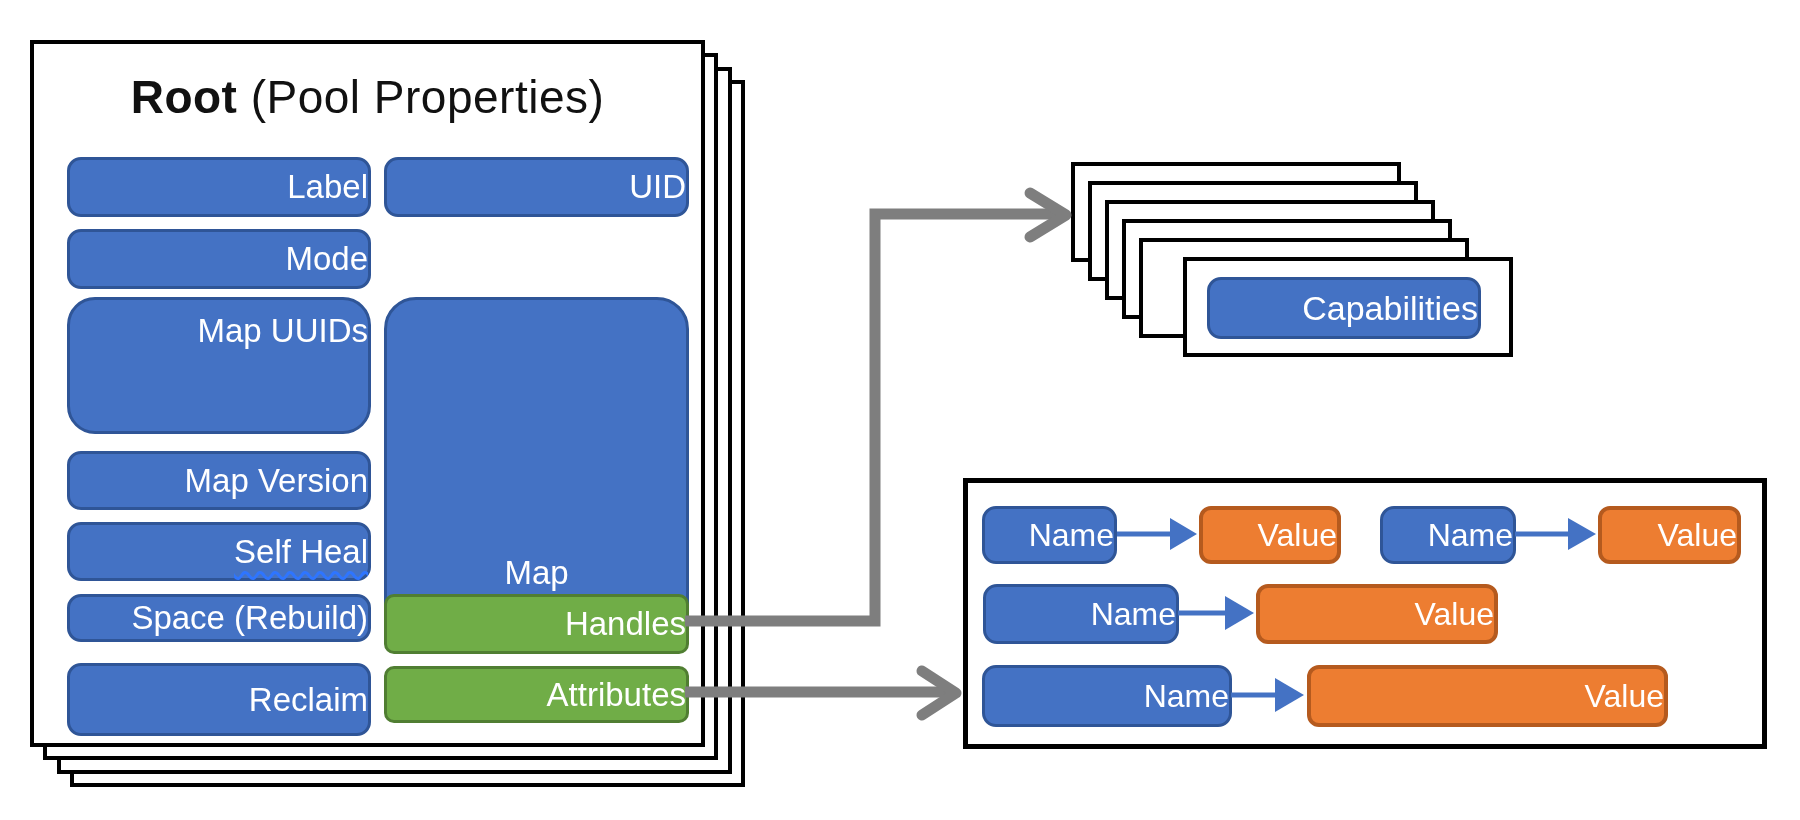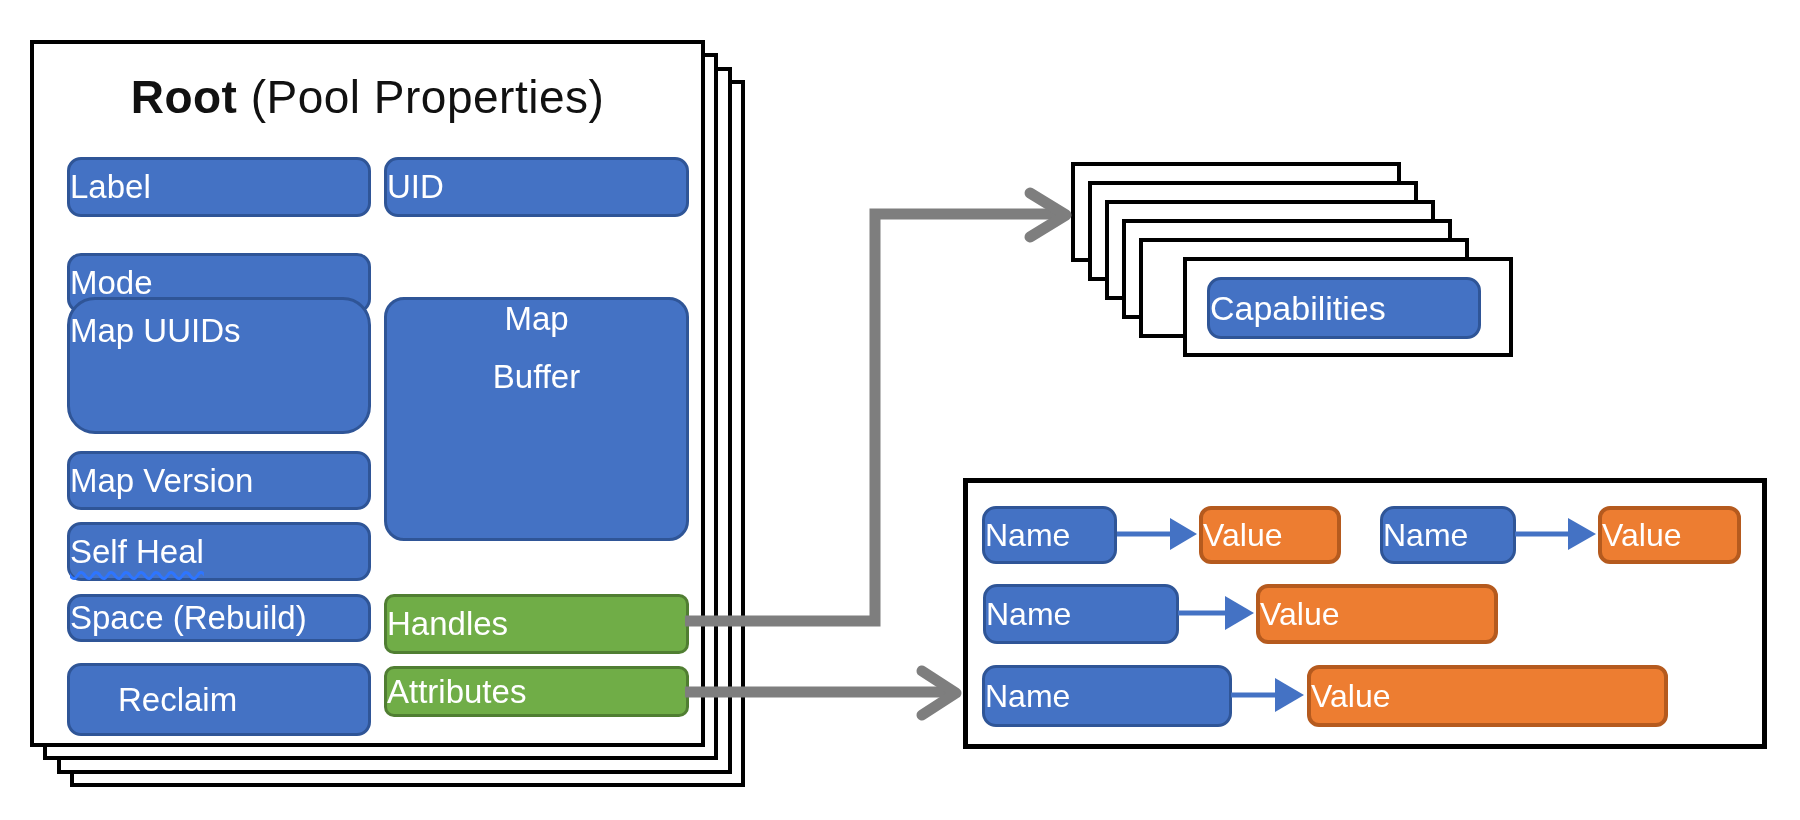--- a/index.html
+++ b/index.html
@@ -34,45 +34,45 @@
     letter-spacing: 0.5px;
   }
   .card-title .bold { font-weight: bold; text-align: center; }
 
   
   .pbox {
     position: absolute;
     box-sizing: border-box;
     display: flex;
     align-items: center;
-    justify-content: flex-start;
+    justify-content: flex-end;
     color: var(--text-white, #fff);
     font-size: 33px;
     border-radius: 14px;
     text-align: center;
   }
   .blue  { background: var(--box-blue, #4472C4);  border: 3px solid var(--box-blue-border, #2F5597); }
   .green { background: var(--box-green, #70AD47); border: 3px solid var(--box-green-border, #507E32); border-radius: 10px; }
   .orange{ background: var(--box-orange, #ED7D31);border: 4px solid var(--box-orange-border, #B55A1E); border-radius: 12px; }
 
   
   .col-l { left: 33px;  width: 304px; }
   .col-r { left: 350px; width: 305px; }
   .row-label   { top: 113px; height: 60px; }
-  .row-mode    { top: 185px; height: 60px; margin-top: 24px; }
+  .row-mode    { top: 185px; height: 60px; }
   .row-uuids   { top: 253px; height: 137px; border-radius: 28px; align-items: flex-start; padding-top: 12px; }
   .row-mapver  { top: 407px; height: 59px; }
   .row-selfheal{ top: 478px; height: 59px; }
   .row-space   { top: 550px; height: 48px; }
   .row-reclaim { top: 619px; height: 73px; padding-left: 48px; }
   .row-uid     { top: 113px; height: 60px; }
   .row-gid     { top: 186px; height: 58px; }
-  .row-mapbuf  { top: 253px; height: 244px; border-radius: 20px; flex-direction: column; gap: 20px; }
+  .row-mapbuf  { top: 253px; height: 356px; border-radius: 32px; flex-direction: column; gap: 20px; }
   .row-handles { top: 550px; height: 60px; }
-  .row-attrs   { top: 622px; height: 51px; }
+  .row-attrs   { top: 622px; height: 57px; }
 
   .squiggle {
     text-decoration-line: underline;
     text-decoration-style: wavy;
     text-decoration-color: var(--squiggle-blue, #2E75FF);
     text-decoration-thickness: 3px;
     text-underline-offset: 8px;
   }
 
   

